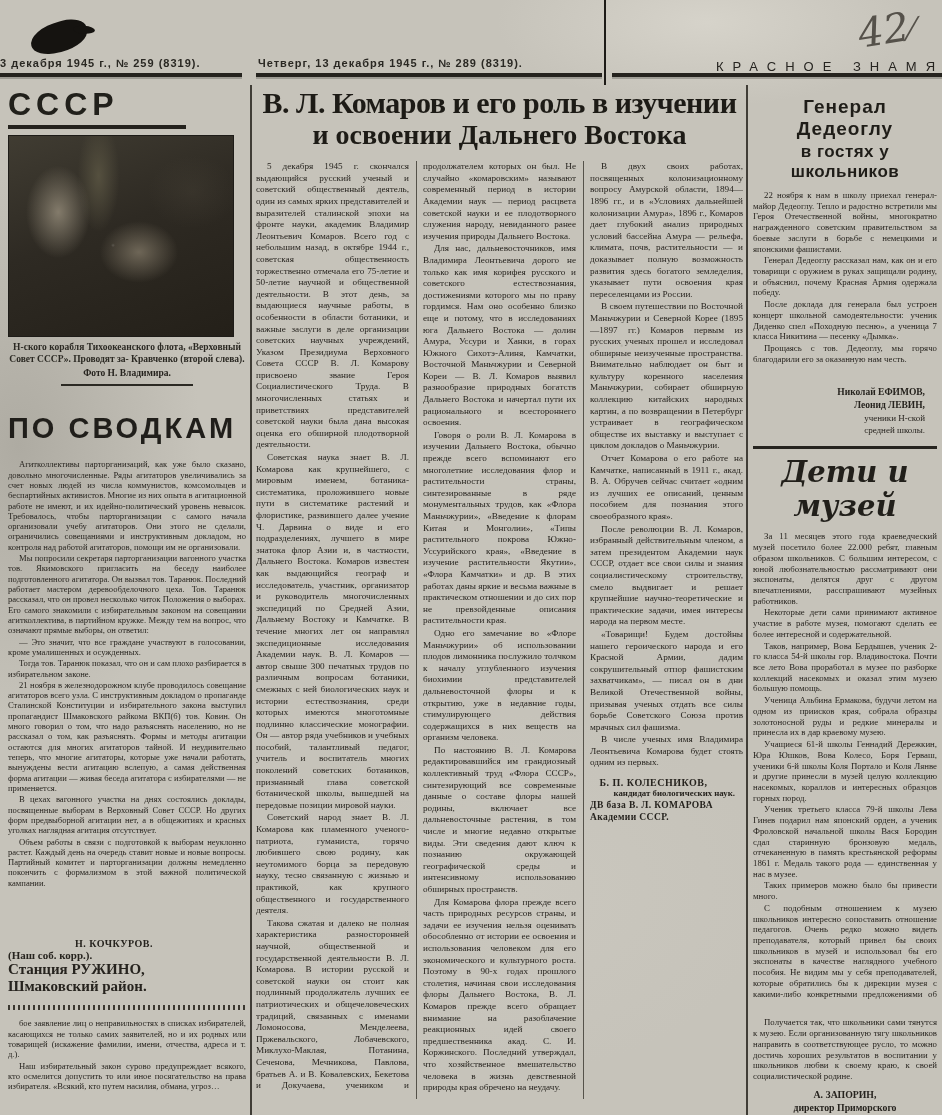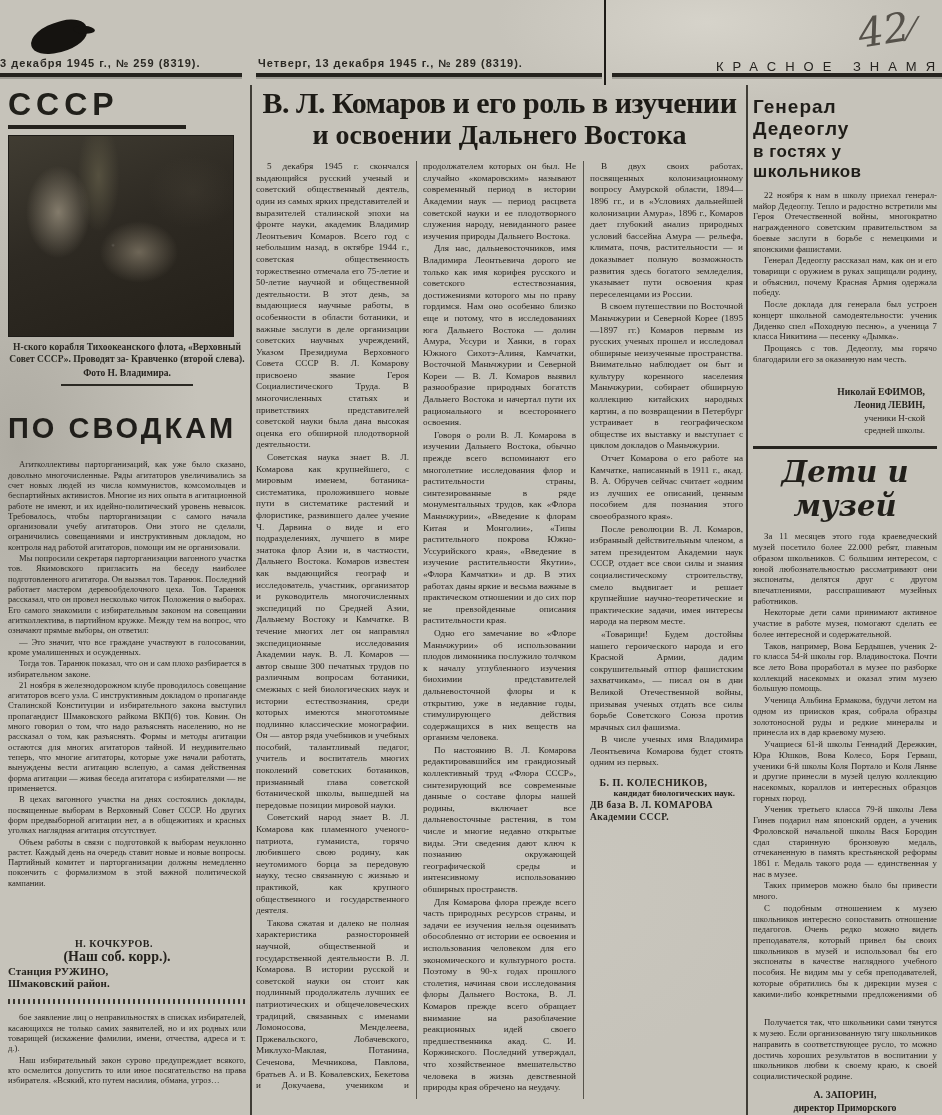--- a/index.html
+++ b/index.html
@@ -48,35 +48,35 @@
   .caption{margin-top:5px;font-size:9.5px;font-weight:bold;line-height:1.25;text-align:center;color:#2b2923;}
   .credit{font-size:9.5px;font-weight:bold;text-align:center;margin-top:2px;}
   .cap-rule{width:132px;height:2.5px;background:#2b2923;margin:6px auto 0 auto;}
   .po-svodkam{margin-top:26px;font-family:"Liberation Sans",sans-serif;font-weight:bold;font-size:29px;letter-spacing:3px;color:#201e1a;}
   .left-body{margin-top:14px;height:476px;overflow:hidden;}
   .bp{font-size:8.6px;line-height:1.2;text-align:justify;text-indent:11px;margin:0 0 1px 0;color:#27241f;}
   .main-cols .bp{font-size:9.2px;line-height:1.26;}
   .sidebar .bp{font-size:8.8px;line-height:1.22;}
   .sig-block{margin-top:3px;}
   .sig-name{font-weight:bold;font-size:10px;text-align:center;padding-right:26px;letter-spacing:.5px;}
-  .sig-note{font-size:14px;text-align:center;padding-right:20px;font-weight:bold;}
-  .loc{font-size:11px;font-weight:bold;}
+  .sig-note{font-size:11px;text-align:left;padding-right:20px;font-weight:bold;}
+  .loc{font-size:15px;font-weight:bold;}
   .dash-divider{margin:10px 0 8px 0;height:5px;background:repeating-linear-gradient(90deg,#3b3831 0 2px,rgba(0,0,0,0) 2px 5px);}
   
   .main-area{position:absolute;left:256px;top:86px;width:487px;}
   .headline{font-weight:bold;text-align:center;color:#1d1b16;font-family:"Liberation Serif",serif;}
   .hl1{font-size:30px;line-height:1.1;letter-spacing:-.5px;}
   .hl2{font-size:28px;line-height:1.15;}
   .main-cols{margin-top:10px;height:938px;overflow:hidden;column-count:3;column-gap:14px;column-rule:1px solid #55524a;column-fill:auto;}
   .main-sig{break-inside:avoid;margin-top:8px;}
   .main-sig .org{font-size:9.5px;font-weight:bold;text-align:left;margin-top:2px;letter-spacing:.4px;}
   .main-sig .t{font-size:8.8px;font-weight:bold;text-align:right;padding-right:8px;}
   
   .sidebar{position:absolute;left:753px;top:86px;width:184px;}
-  .sb-title{font-family:"Liberation Sans",sans-serif;font-weight:bold;text-align:left;color:#1f1d18;}
+  .sb-title{font-family:"Liberation Sans",sans-serif;font-weight:bold;text-align:center;color:#1f1d18;}
   .sb-t1{font-size:19px;margin-top:10px;letter-spacing:1px;}
   .sb-t2{font-size:17px;margin-top:2px;letter-spacing:.5px;}
   .sb1-body{margin-top:8px;height:196px;overflow:hidden;}
   .sb-sig{text-align:right;padding-right:12px;font-size:9.5px;font-weight:bold;line-height:1.35;}
   .sb-sig .plain{font-weight:normal;font-size:9px;}
   .sb-rule{height:3.5px;background:#26241f;margin:10px 0 6px 0;}
   .deti-title{font-size:29px;font-weight:bold;font-style:italic;text-align:center;margin:4px 0 8px 0;color:#211f1a;font-family:"DejaVu Serif",serif;}
   .sb2-body{height:470px;overflow:hidden;}
   .sb2-close{margin-top:16px;}
   .zaporin{margin-top:6px;text-align:center;font-weight:bold;font-size:9.8px;line-height:1.35;}

